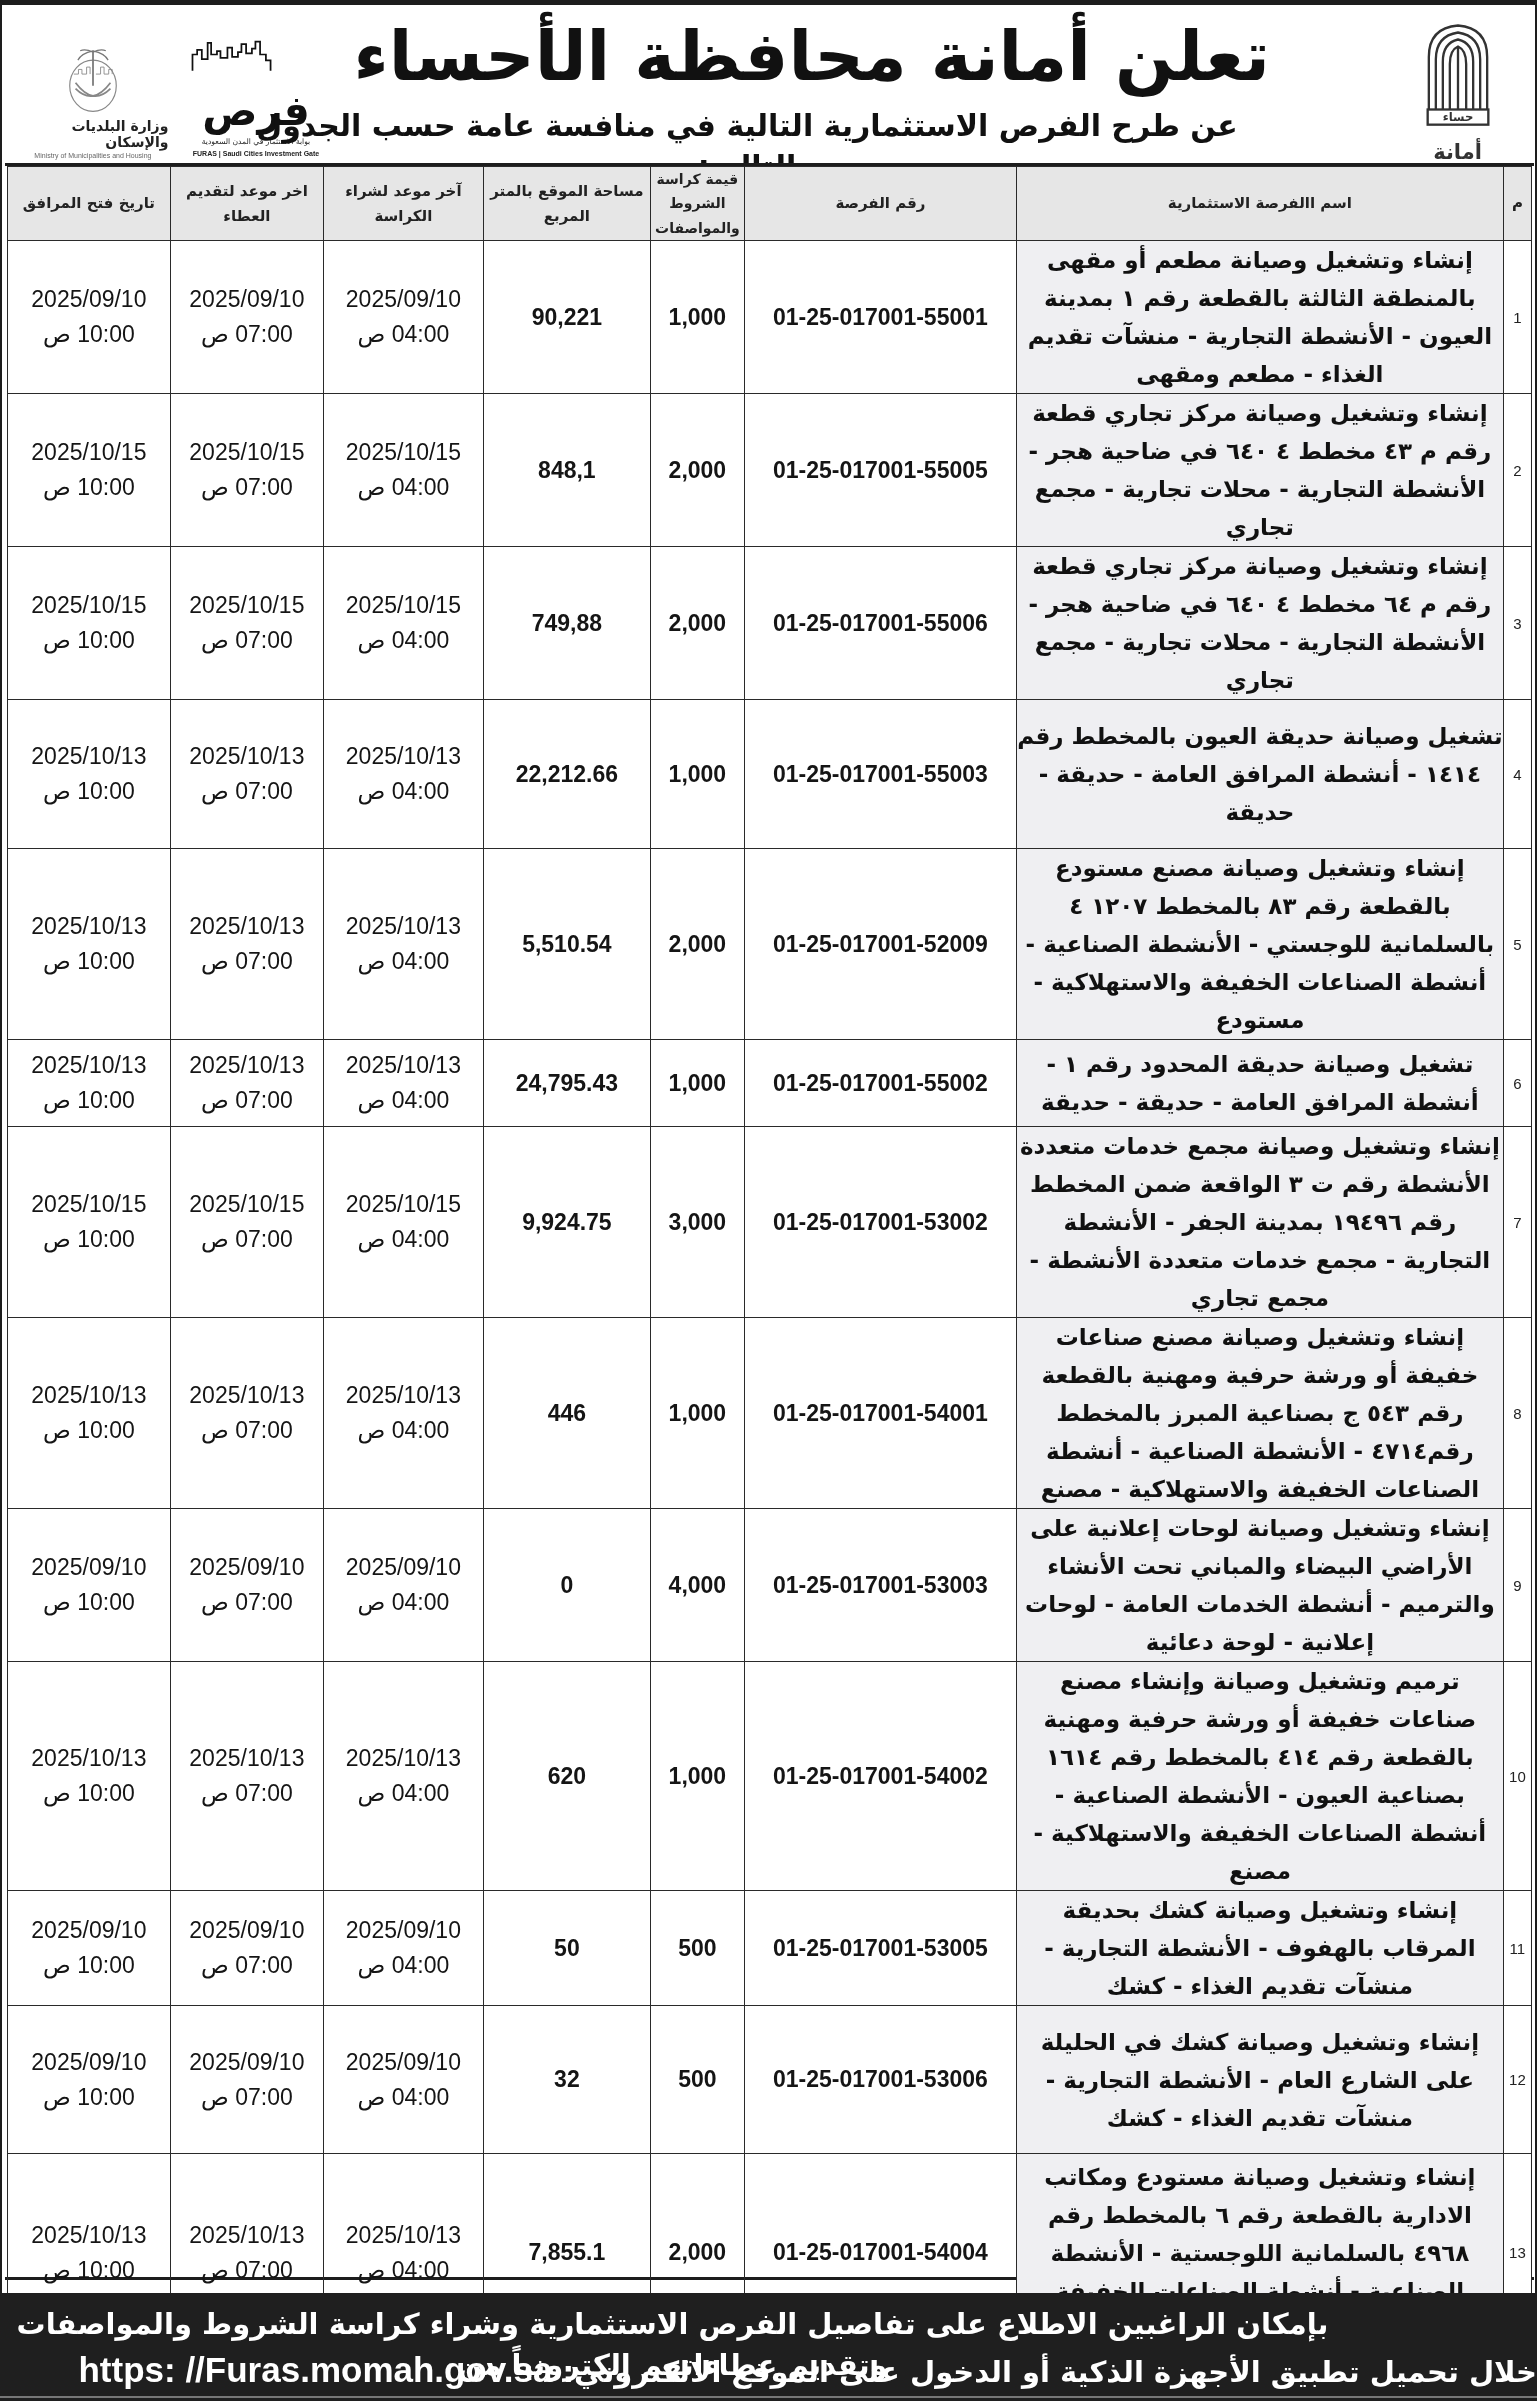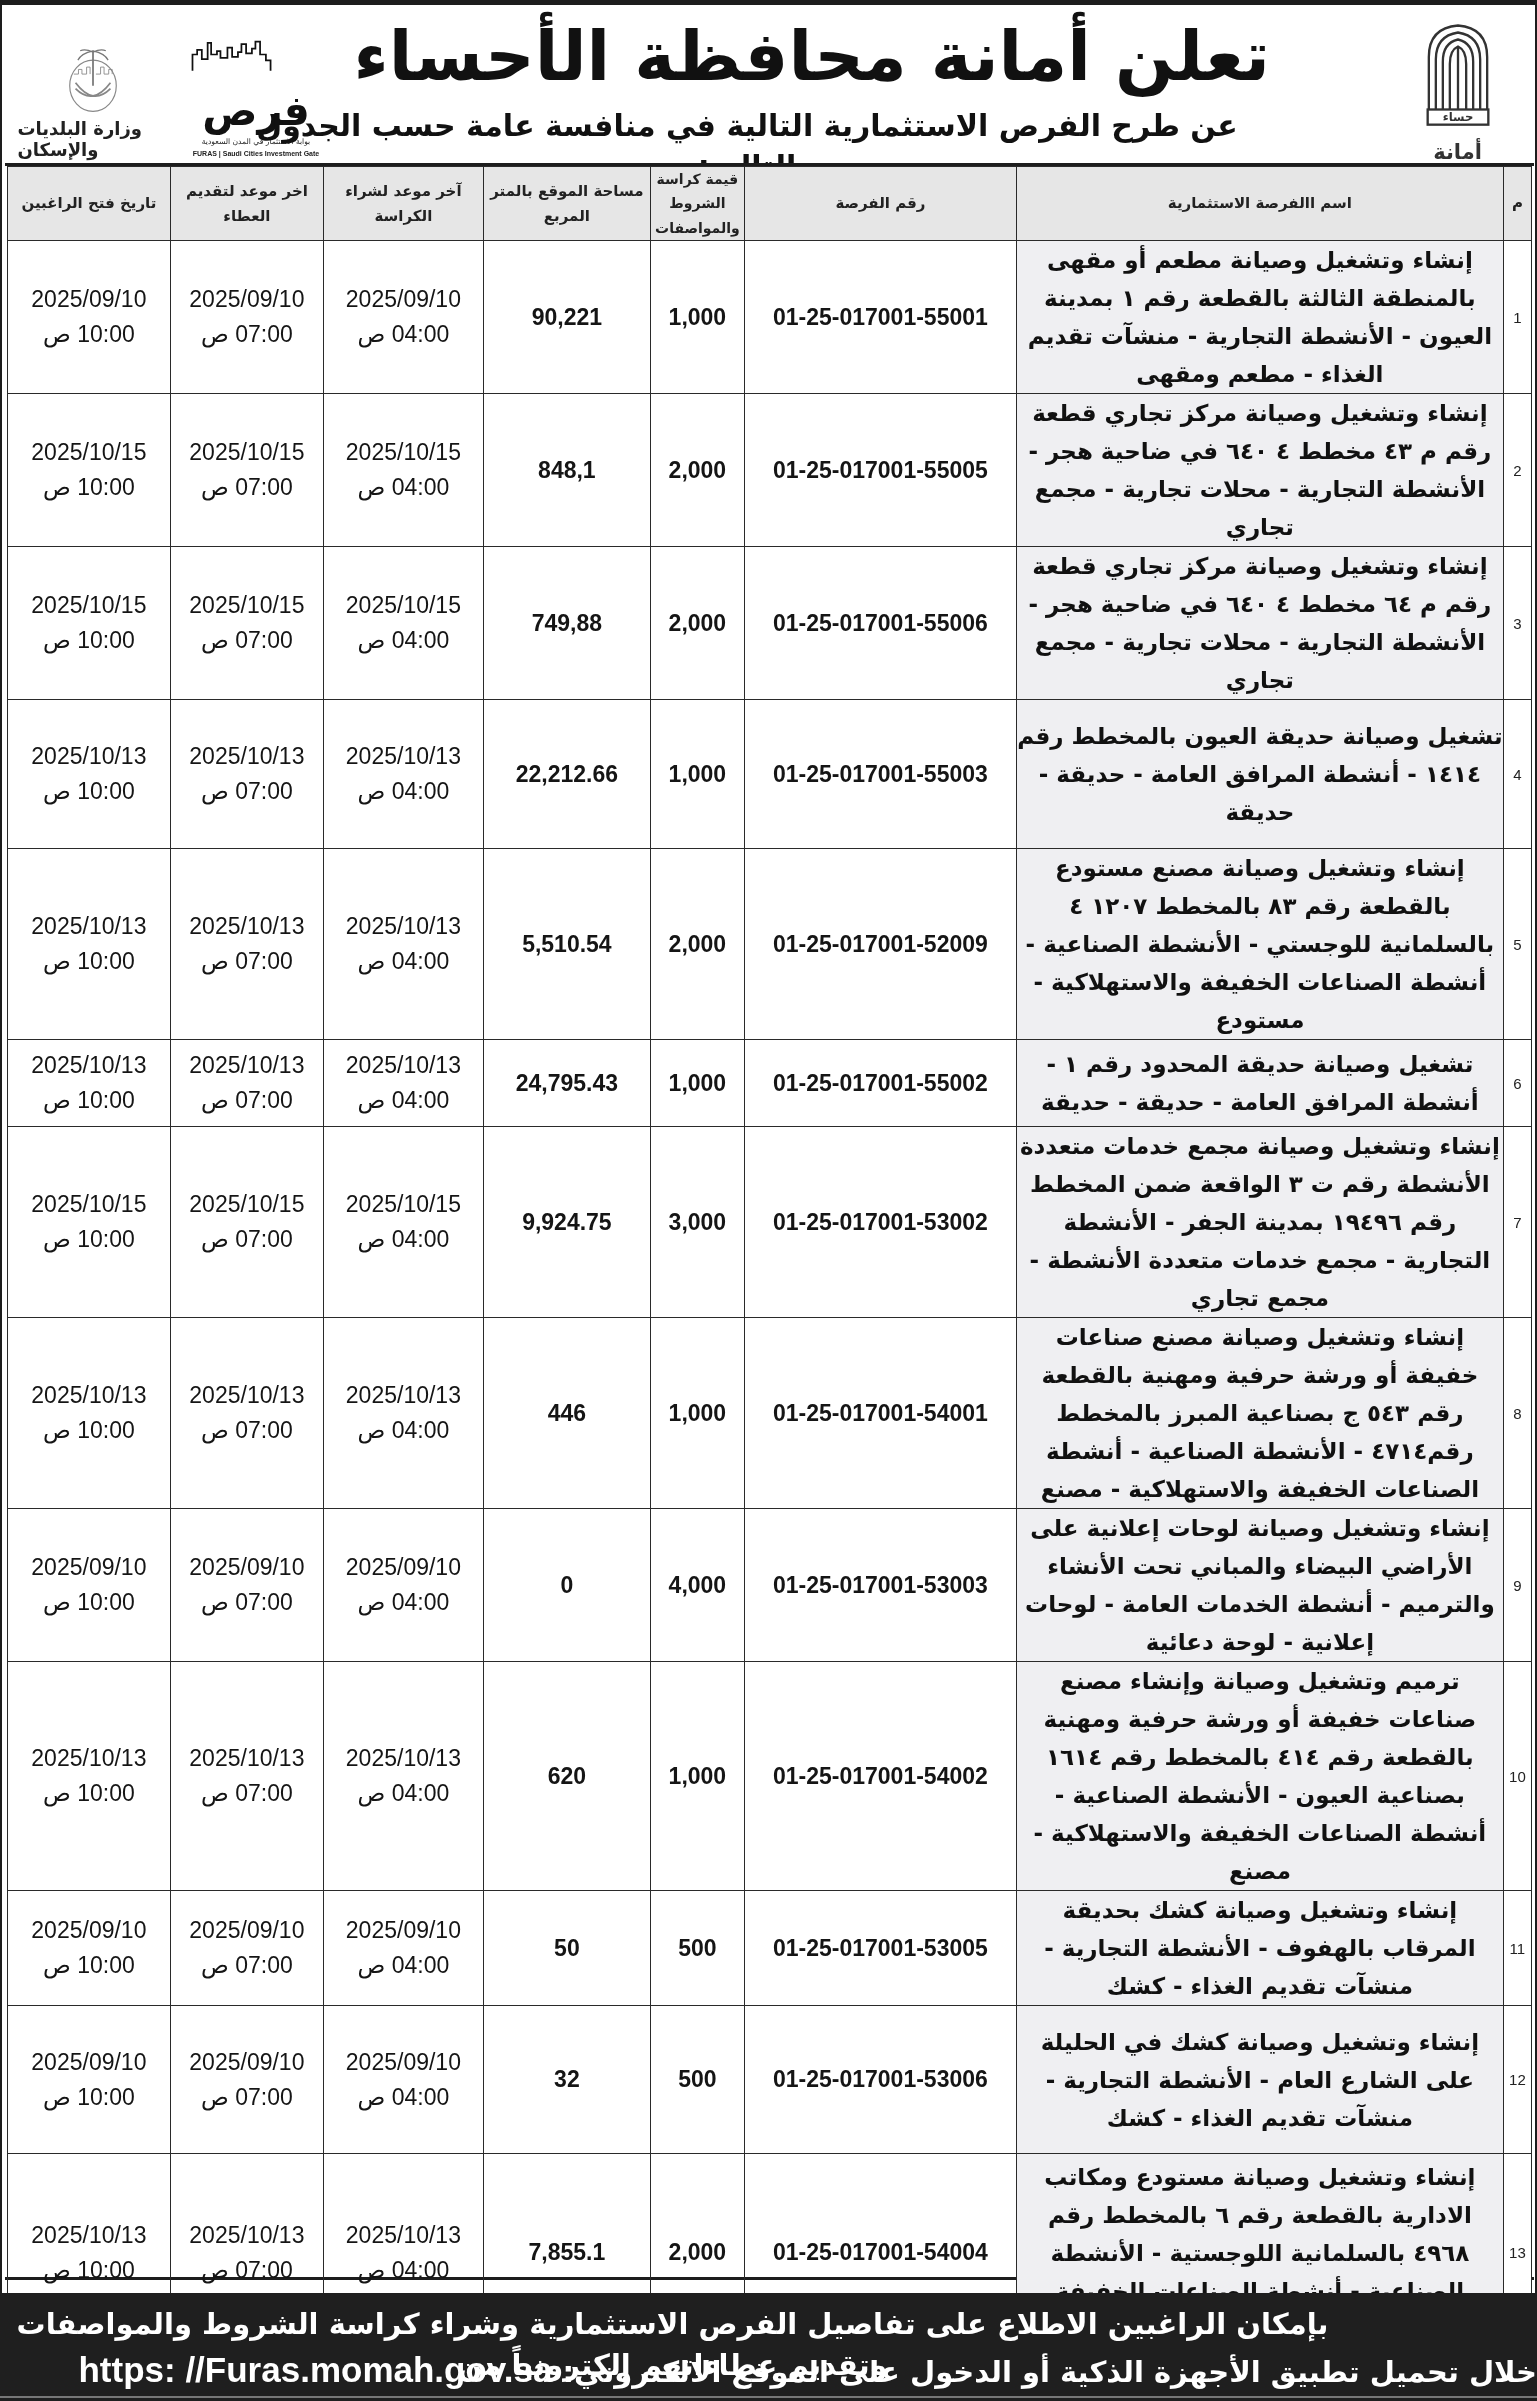--- a/index.html
+++ b/index.html
@@ -19,21 +19,21 @@
   .logo-ahsa svg { display:block; margin:0 auto; }
   .logo-ahsa .cap { direction:rtl; text-align:center; font-size:21px; font-weight:bold; color:#333; margin-top:13px; font-family:"DejaVu Sans", sans-serif; }
 
   .logo-furas { position:absolute; left:189px; top:32px; width:134px; height:116px; }
   .logo-furas .mark { font-size:41px; font-weight:bold; text-align:center; direction:rtl; line-height:43px; margin-top:18px; font-family:"DejaVu Sans", sans-serif; color:#111; }
   .logo-furas .ar { direction:rtl; text-align:center; font-size:7.6px; margin-top:4.6px; color:#222; }
   .logo-furas .en { text-align:center; font-size:7px; margin-top:3.5px; color:#222; font-weight:bold; font-family:"Liberation Sans", sans-serif; }
 
   .logo-ministry { position:absolute; left:17.4px; top:34px; width:151px; height:116px; }
   .logo-ministry .emblem { width:64px; height:76px; margin:0 auto; }
-  .logo-ministry .ar { direction:rtl; text-align:left; font-size:18px; font-weight:bold; margin-top:3.5px; color:#222; }
+  .logo-ministry .ar { direction:rtl; text-align:right; font-size:14px; font-weight:bold; margin-top:3.5px; color:#222; }
   .logo-ministry .en { text-align:center; font-size:7px; margin-top:2.3px; color:#666; font-family:"Liberation Sans", sans-serif; }
 
   
   .table-wrap { position:absolute; left:4.6px; top:163px; width:1529px; height:2117px; border-top:3.5px solid #1d1d1d; border-bottom:3.5px solid #1d1d1d; box-sizing:border-box; }
   table.grid { border-collapse:collapse; position:absolute; left:2.3px; top:0; width:1524px; table-layout:fixed; direction:rtl; }
   table.grid td, table.grid th { border:1.2px solid #2a2a2a; text-align:center; vertical-align:middle; padding:0; overflow:hidden; }
   table.grid th { background:#e6e6e6; font-weight:bold; font-size:15px; line-height:24.4px; color:#222; }
   table.grid th.num { font-size:14px; }
   td.idx { font-family:"Liberation Sans", sans-serif; font-size:15px; color:#222; background:#fff; }
   td.name { background:#efeff2; direction:rtl; text-align:center; font-weight:bold; font-size:23px; line-height:38px; padding:0 8.1px; color:#111;margin-top:16px; }
@@ -110,21 +110,21 @@
     </colgroup>
     <thead>
       <tr style="height:74px">
         <th>م</th>
         <th>اسم االفرصة الاستثمارية</th>
         <th>رقم الفرصة</th>
         <th class="num">قيمة كراسة الشروط والمواصفات</th>
         <th>مساحة الموقع بالمتر المربع</th>
         <th>آخر موعد لشراء الكراسة</th>
         <th>اخر موعد لتقديم العطاء</th>
-        <th>تاريخ فتح الراغبين</th>
+        <th>تاريخ فتح المرافق</th>
       </tr>
     </thead>
     <tbody id="rows">
         <tr style="height: 141px;">
     <td class="idx">1</td>
     <td class="name">إنشاء وتشغيل وصيانة مطعم أو مقهى بالمنطقة الثالثة بالقطعة رقم ١ بمدينة العيون - الأنشطة التجارية - منشآت تقديم الغذاء - مطعم ومقهى</td>
     <td class="code">01-25-017001-55001</td>
     <td class="fee">1,000</td>
     <td class="area">90,221</td>
     <td class="date">

